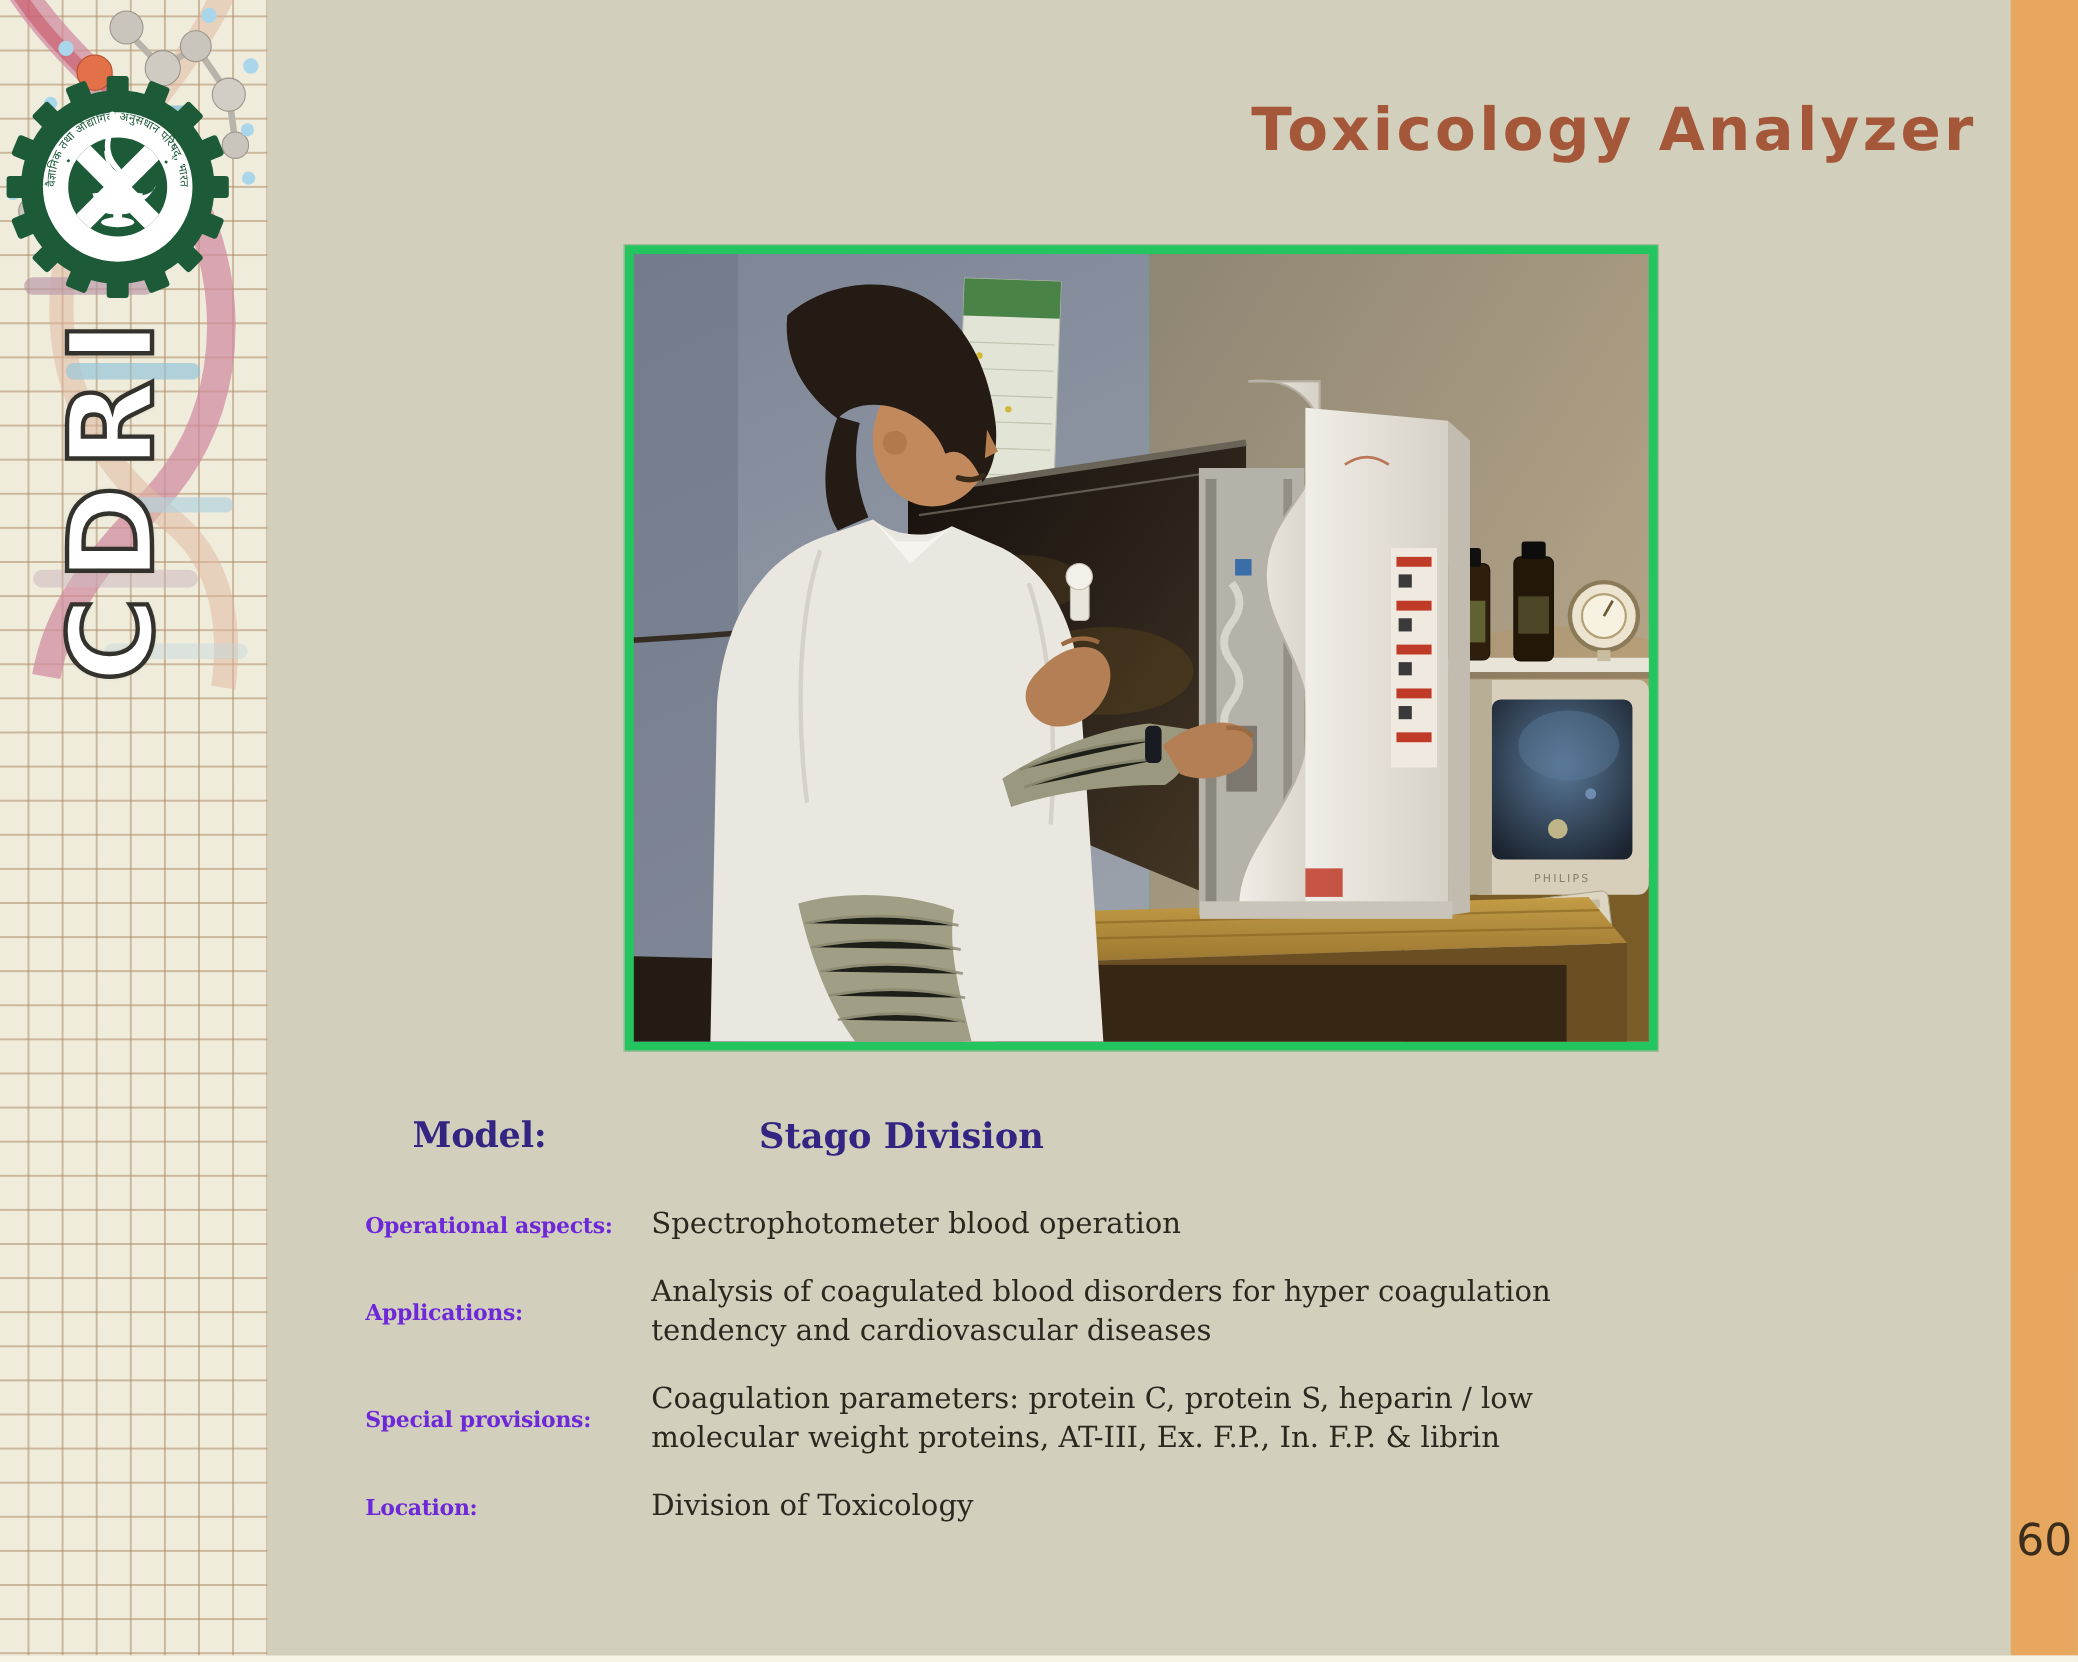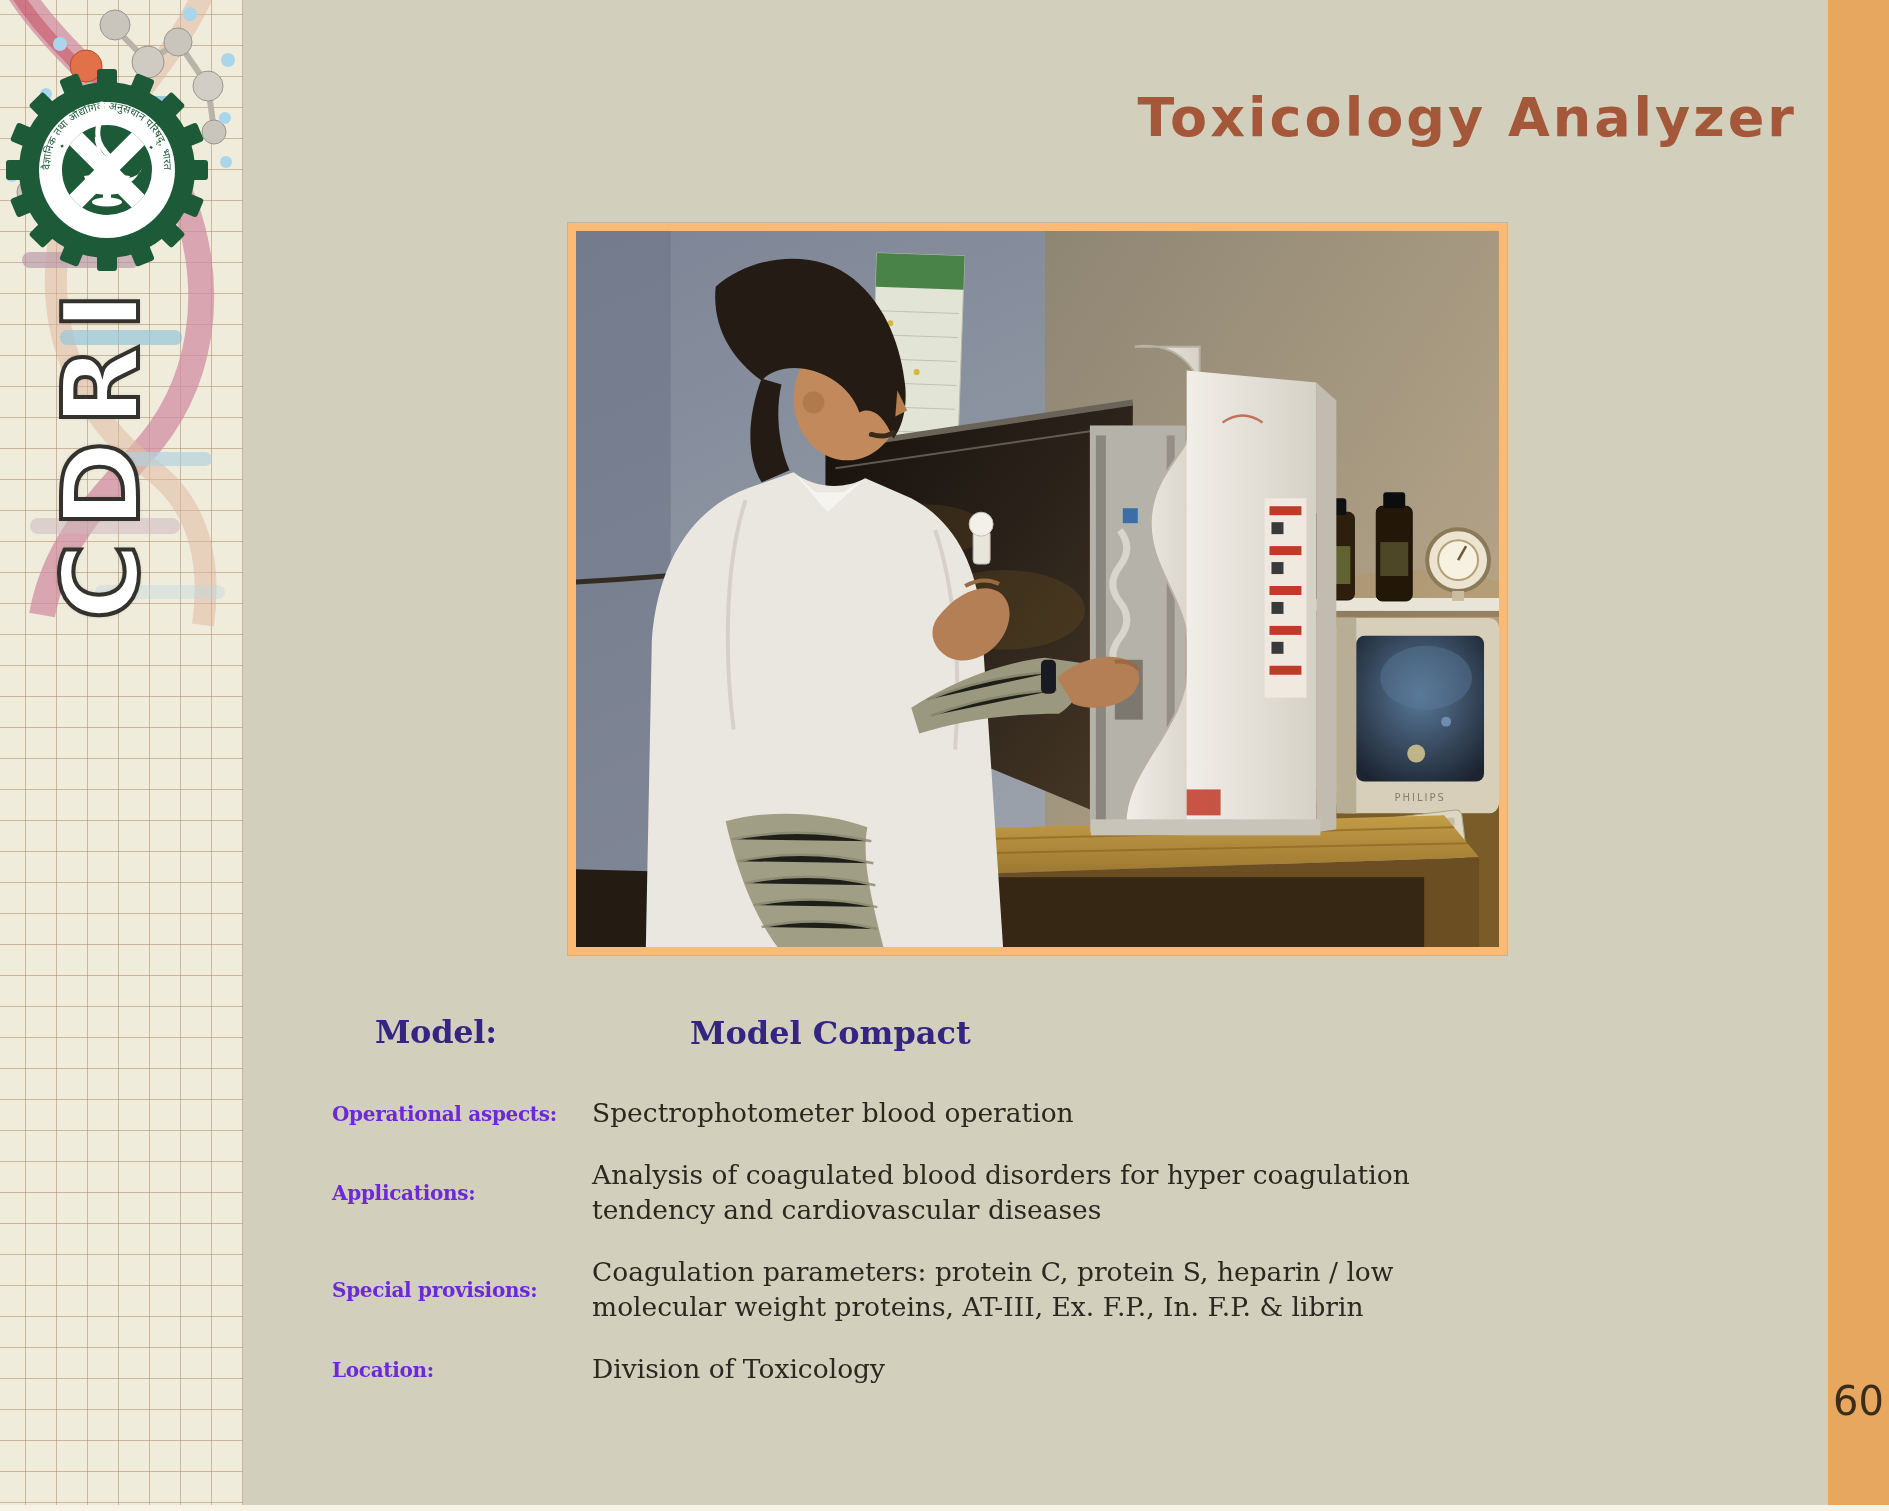--- a/index.html
+++ b/index.html
@@ -41,21 +41,21 @@
   
   .page-title {
     position:absolute; top:86px; right:92px;
     font-family:"DejaVu Sans", sans-serif; font-weight:bold;
     font-size:54px; letter-spacing:3px; color:#a5573a; white-space:nowrap;
   }
 
   
   .photo-frame {
     position:absolute; left:567px; top:222px; width:941px; height:734px;
-    background:#fdba74; border:1px solid #b9b7a6; padding:8px;
+    background:#22c55e; border:1px solid #b9b7a6; padding:8px;
   }
   .photo-frame svg { display:block; width:100%; height:100%; }
 
   
   .details { position:absolute; left:332px; top:1012px; width:1170px; }
   .detail-row { display:flex; align-items:center; margin-bottom:27px; }
   .detail-label {
     width:260px; flex-shrink:0; font-weight:bold; font-size:20px;
     letter-spacing:-0.3px; color:#6d28d9; line-height:1.3;
   }
@@ -371,21 +371,21 @@
           <path d="M 482,448 C 502,430 532,422 552,430 C 566,436 568,452 558,464 C 544,478 516,482 498,474 Z" fill="#b57f55"></path>
           <path d="M 540,432 q 16,-2 24,8" fill="none" stroke="#9a6a42" stroke-width="4"></path>
         </g>
       </g>
     </svg>
   </div>
 
   <div class="details">
     <div class="detail-row model-row">
       <div class="detail-label">Model:</div>
-      <div class="detail-value">Model Compact</div>
+      <div class="detail-value">Stago Division</div>
     </div>
     <div class="detail-row">
       <div class="detail-label">Operational aspects:</div>
       <div class="detail-value">Spectrophotometer blood operation</div>
     </div>
     <div class="detail-row">
       <div class="detail-label">Applications:</div>
       <div class="detail-value">Analysis of coagulated blood disorders for hyper coagulation tendency and cardiovascular diseases</div>
     </div>
     <div class="detail-row">

